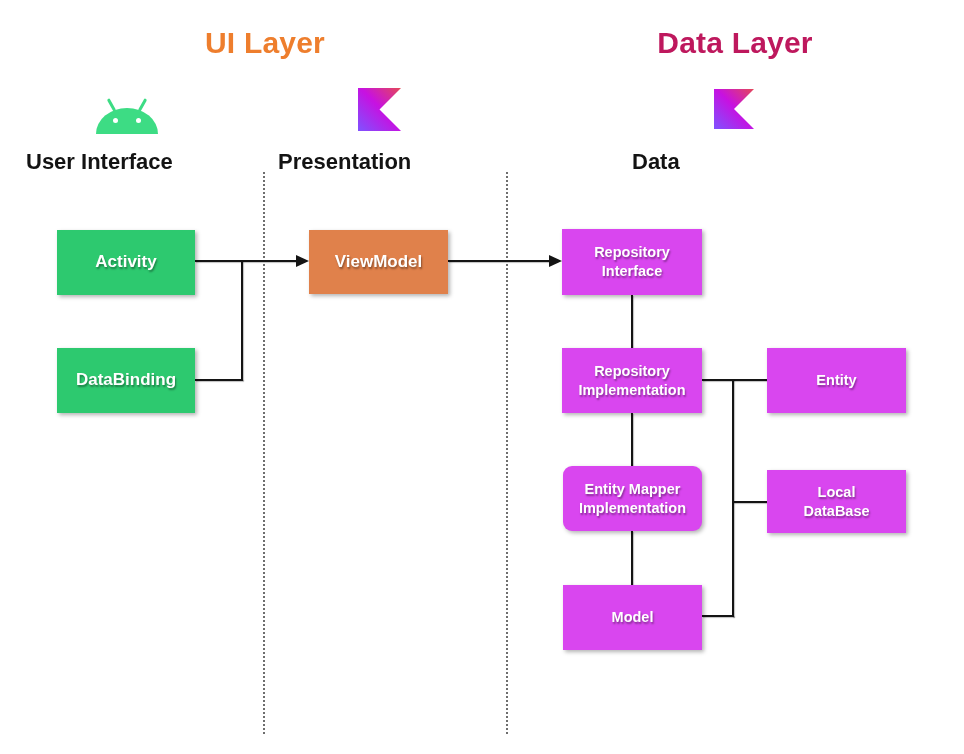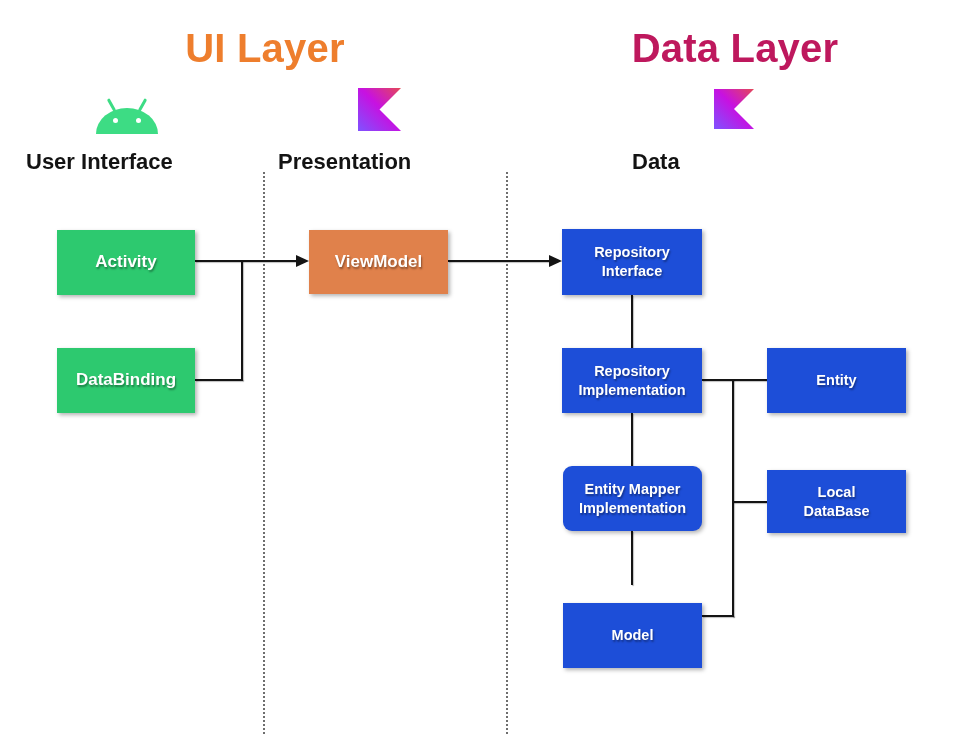--- a/index.html
+++ b/index.html
@@ -1,21 +1,21 @@
 <!DOCTYPE html>
 <html><head>
 <meta charset="utf-8">
 <style>
   html, body { margin:0; padding:0; background:#ffffff; }
   .canvas {
     position:relative; width:964px; height:754px; background:#ffffff;
     font-family:"Liberation Sans", sans-serif; overflow:hidden;
   }
   .layer-title {
-    position:absolute; font-size:40px; font-weight:700; text-align:center;
+    position:absolute; font-size:30px; font-weight:700; text-align:center;
     letter-spacing:0.2px;
   }
   .title-ui   { left:0;   top:26px; width:530px; color:#EE7E2D; }
   .title-data { left:510px; top:26px; width:450px; color:#be185d; }
 
   .col-label {
     position:absolute; top:149px; width:200px; text-align:left;
     font-size:22px; font-weight:700; color:#131313;
   }
   .col-ui   { left:26px;  }
@@ -59,29 +59,29 @@
   
   .node {
     position:absolute; display:flex; align-items:center; justify-content:center;
     color:#ffffff; font-weight:700; text-align:center; white-space:pre-line;
     box-shadow:2px 2px 4px rgba(0,0,0,0.30);
     text-shadow:1px 1.5px 2px rgba(0,0,0,0.38);
     line-height:1.3;
   }
   .green  { background:#2DC96F; font-size:17px; }
   .orange { background:#E0814B; font-size:17px; }
-  .purple { background:#1d4ed8; font-size:14.5px; }
+  .purple { background:#d946ef; font-size:14.5px; }
 
   .n-activity    { left:57px;  top:230px; width:138px; height:65px; }
   .n-databinding { left:57px;  top:348px; width:138px; height:65px; }
   .n-viewmodel   { left:309px; top:230px; width:139px; height:64px; }
   .n-repoif      { left:562px; top:229px; width:140px; height:66px; }
   .n-repoimpl    { left:562px; top:348px; width:140px; height:65px; }
   .n-entity      { left:563px; top:466px; width:139px; height:65px;border-radius:9px; }
-  .n-model       { left:563px; top:603px; width:139px; height:65px; }
+  .n-model       { left:563px; top:585px; width:139px; height:65px; }
   .n-network     { left:767px; top:348px; width:139px; height:65px; }
   .n-localdb     { left:767px; top:470px; width:139px; height:63px; }
 
   
   .line {
     position:absolute; background:#141414;
     box-shadow:1px 1px 1px rgba(0,0,0,0.25);
   }
   .c1  { left:195px; top:260px; width:102px; height:2px; }
   .c2  { left:241px; top:261px; width:2px; height:119px; }

